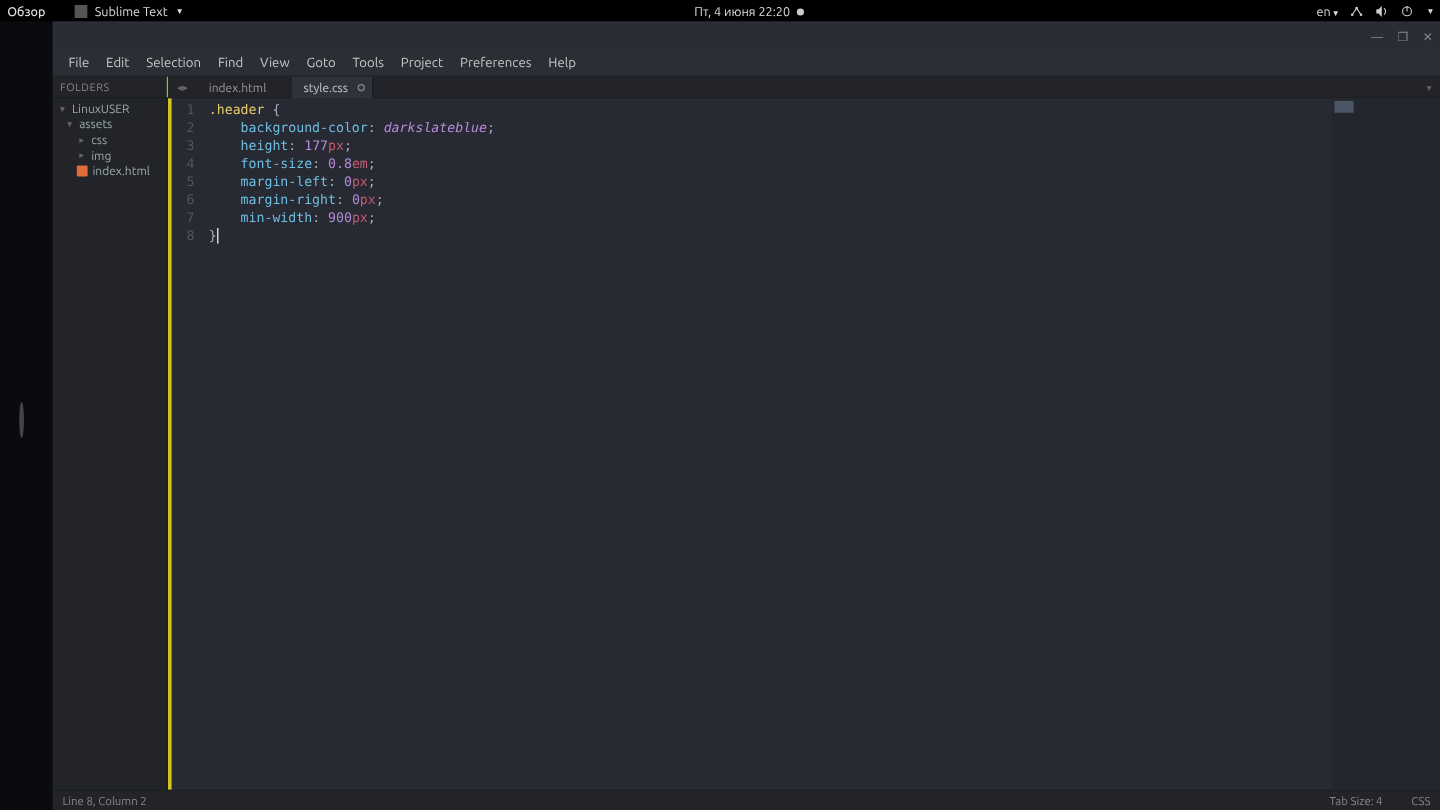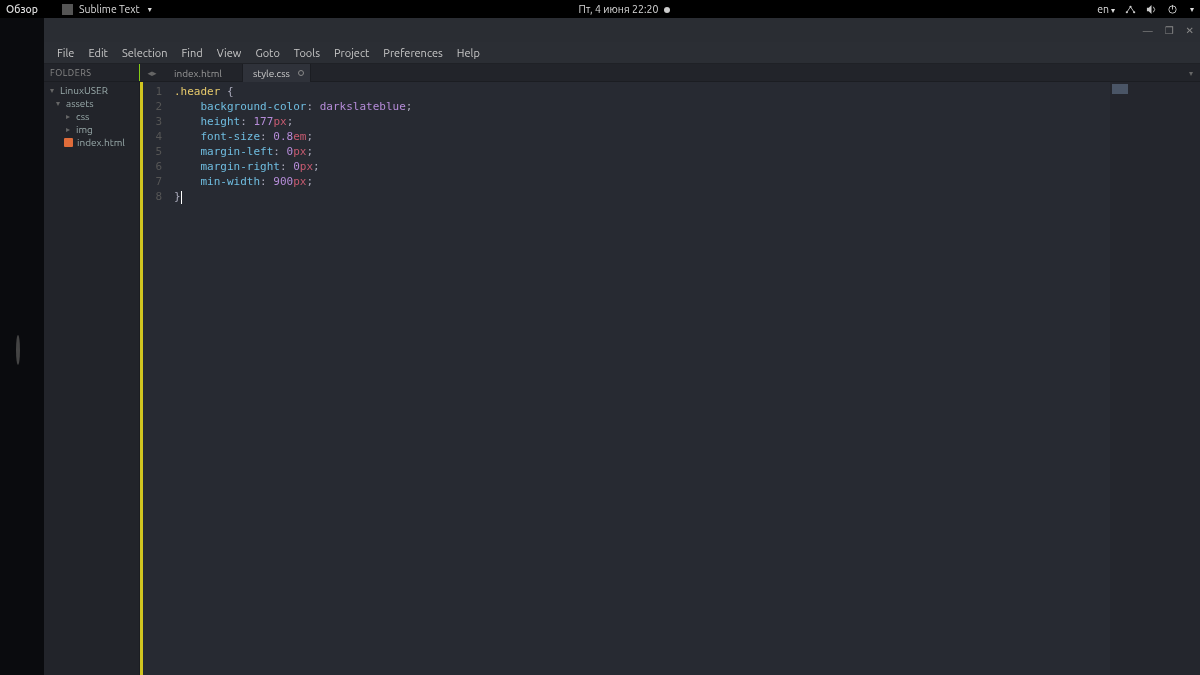--- a/index.html
+++ b/index.html
@@ -48,21 +48,21 @@
 .sidebar { width: 96px; background: #22242a; border-right: 1px solid #1b1d22; font-size: 10px; color: #9aa; padding-top: 2px; }
 .sidebar .node { display: flex; align-items: center; gap: 4px; padding: 1px 4px; }
 .sidebar .arrow { font-size: 8px; color: #666; width: 8px; text-align: center; }
 .sidebar .ind1 { padding-left: 10px; }
 .sidebar .ind2 { padding-left: 20px; }
 .fileico { width: 9px; height: 9px; background: #e06c3a; border-radius: 1px; display: inline-block; }
 
 .editor { flex: 1; display: flex; background: #272a32; font-family: "Consolas","DejaVu Sans Mono",monospace; font-size: 11px; line-height: 15px; position: relative; }
 .gutter { width: 30px; text-align: right; color: #555; padding: 2px 8px 0 0; border-left: 3px solid #d0c420; }
 .code { flex: 1; padding: 2px 0 0 4px; white-space: pre; position: relative; }
-.c-sel { color: #e6c96b; } .c-prop { color: #6fbde0; } .c-num { color: #b68cd9; } .c-unit { color: #c75a70; } .c-punc { color: #aab; } .c-ital { color: #b68cd9; }
+.c-sel { color: #e6c96b; } .c-prop { color: #6fbde0; } .c-num { color: #b68cd9; } .c-unit { color: #c75a70; } .c-punc { color: #aab; } .c-ital { font-style: italic; color: #b68cd9; }
 .cursor { display: inline-block; width: 1px; height: 13px; background: #fff; vertical-align: middle; }
 
 .minimap { width: 90px; background: #24262d; }
 .minimap .mm { width: 16px; height: 10px; background: #4a5566; margin: 2px 0 0 2px; }
 
 
 .status { height: 17px; background: #22242a; border-top: 1px solid #1b1d22; display: flex; align-items: center; font-size: 9.5px; color: #888; padding: 0 8px; }
 .status .right { margin-left: auto; display: flex; gap: 24px; }
 .dropdown-right { position:absolute; right:2px; top:0; height:18px; width:14px; display:flex; align-items:center; justify-content:center; color:#666; font-size:8px; }
 </style>
@@ -206,13 +206,20 @@
           <div>7</div>
           <div>8</div>
       </div>
       <div class="code"><div><span class="c-sel">.header</span><span class="c-punc"> {</span></div><div>    <span class="c-prop">background-color</span><span class="c-punc">: </span><span class="c-ital">darkslateblue</span><span class="c-punc">;</span></div><div>    <span class="c-prop">height</span><span class="c-punc">: </span><span class="c-num">177</span><span class="c-unit">px</span><span class="c-punc">;</span></div><div>    <span class="c-prop">font-size</span><span class="c-punc">: </span><span class="c-num">0.8</span><span class="c-unit">em</span><span class="c-punc">;</span></div><div>    <span class="c-prop">margin-left</span><span class="c-punc">: </span><span class="c-num">0</span><span class="c-unit">px</span><span class="c-punc">;</span></div><div>    <span class="c-prop">margin-right</span><span class="c-punc">: </span><span class="c-num">0</span><span class="c-unit">px</span><span class="c-punc">;</span></div><div>    <span class="c-prop">min-width</span><span class="c-punc">: </span><span class="c-num">900</span><span class="c-unit">px</span><span class="c-punc">;</span></div><div><span class="c-punc">}</span><span class="cursor"></span></div></div>
       <div class="minimap">
           <div class="mm"></div>
         </div>
     </div>
   </div>
 
+  <div class="status">
+    <span>Line 8, Column 2</span>
+    <div class="right">
+      <span>Tab Size: 4</span>
+      <span>CSS</span>
+    </div>
+  </div>
 </div>
 
 </body></html>

